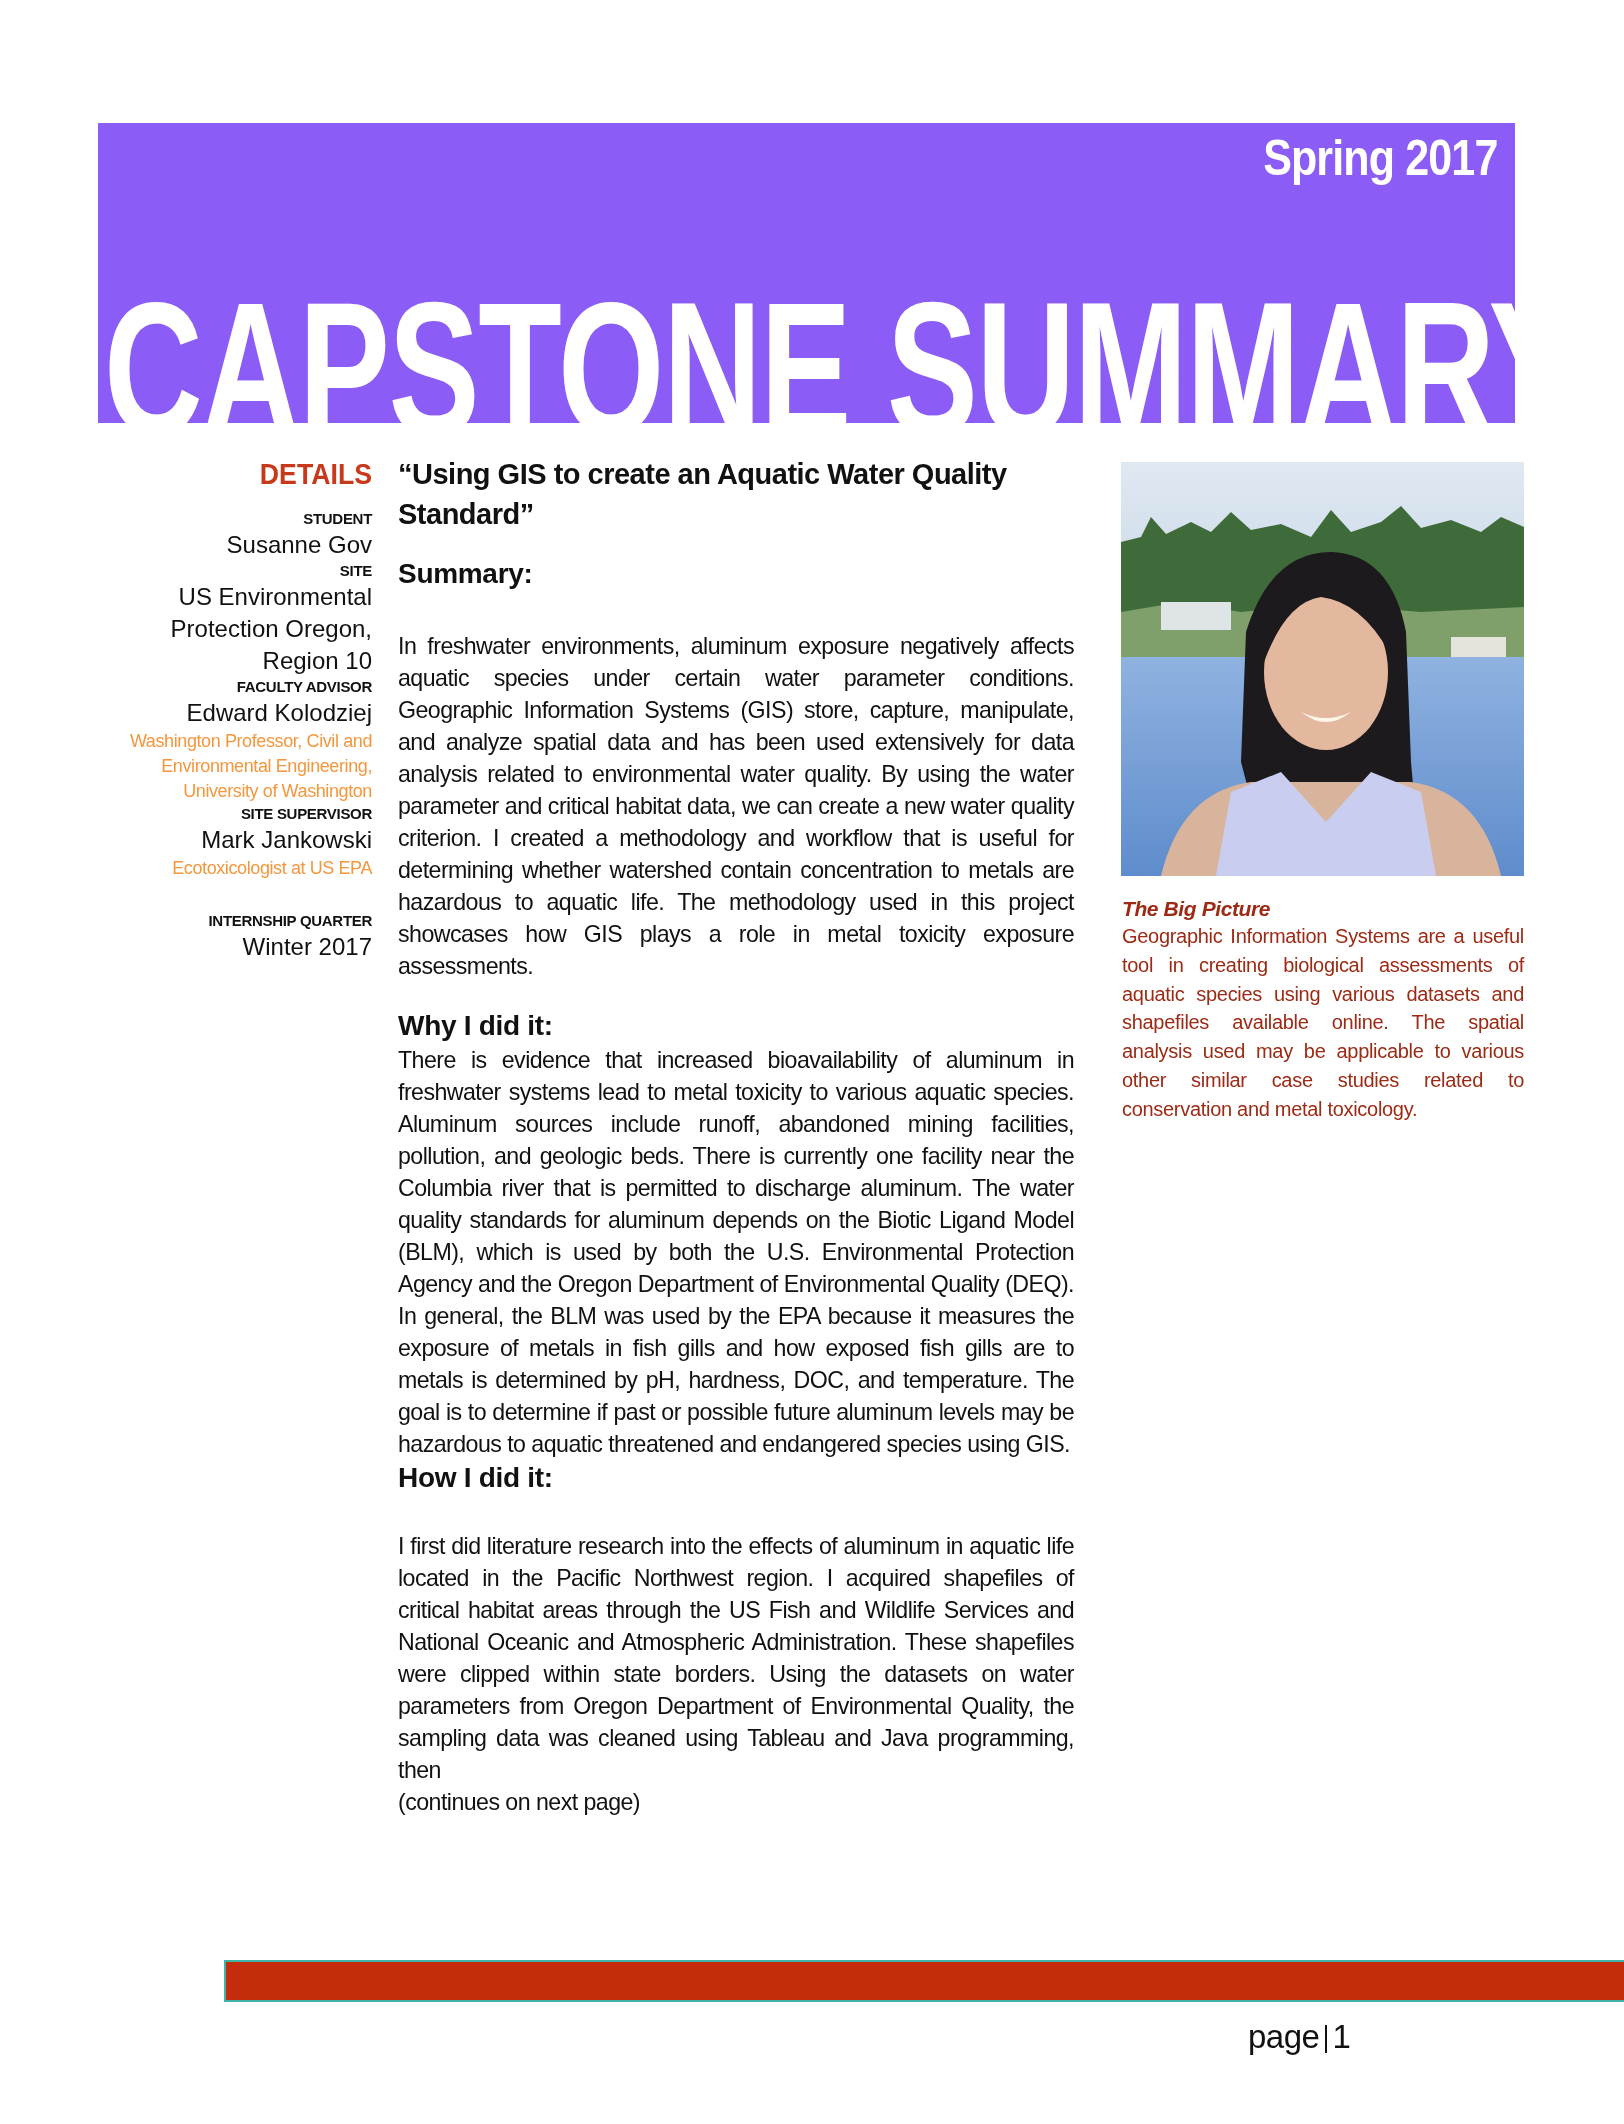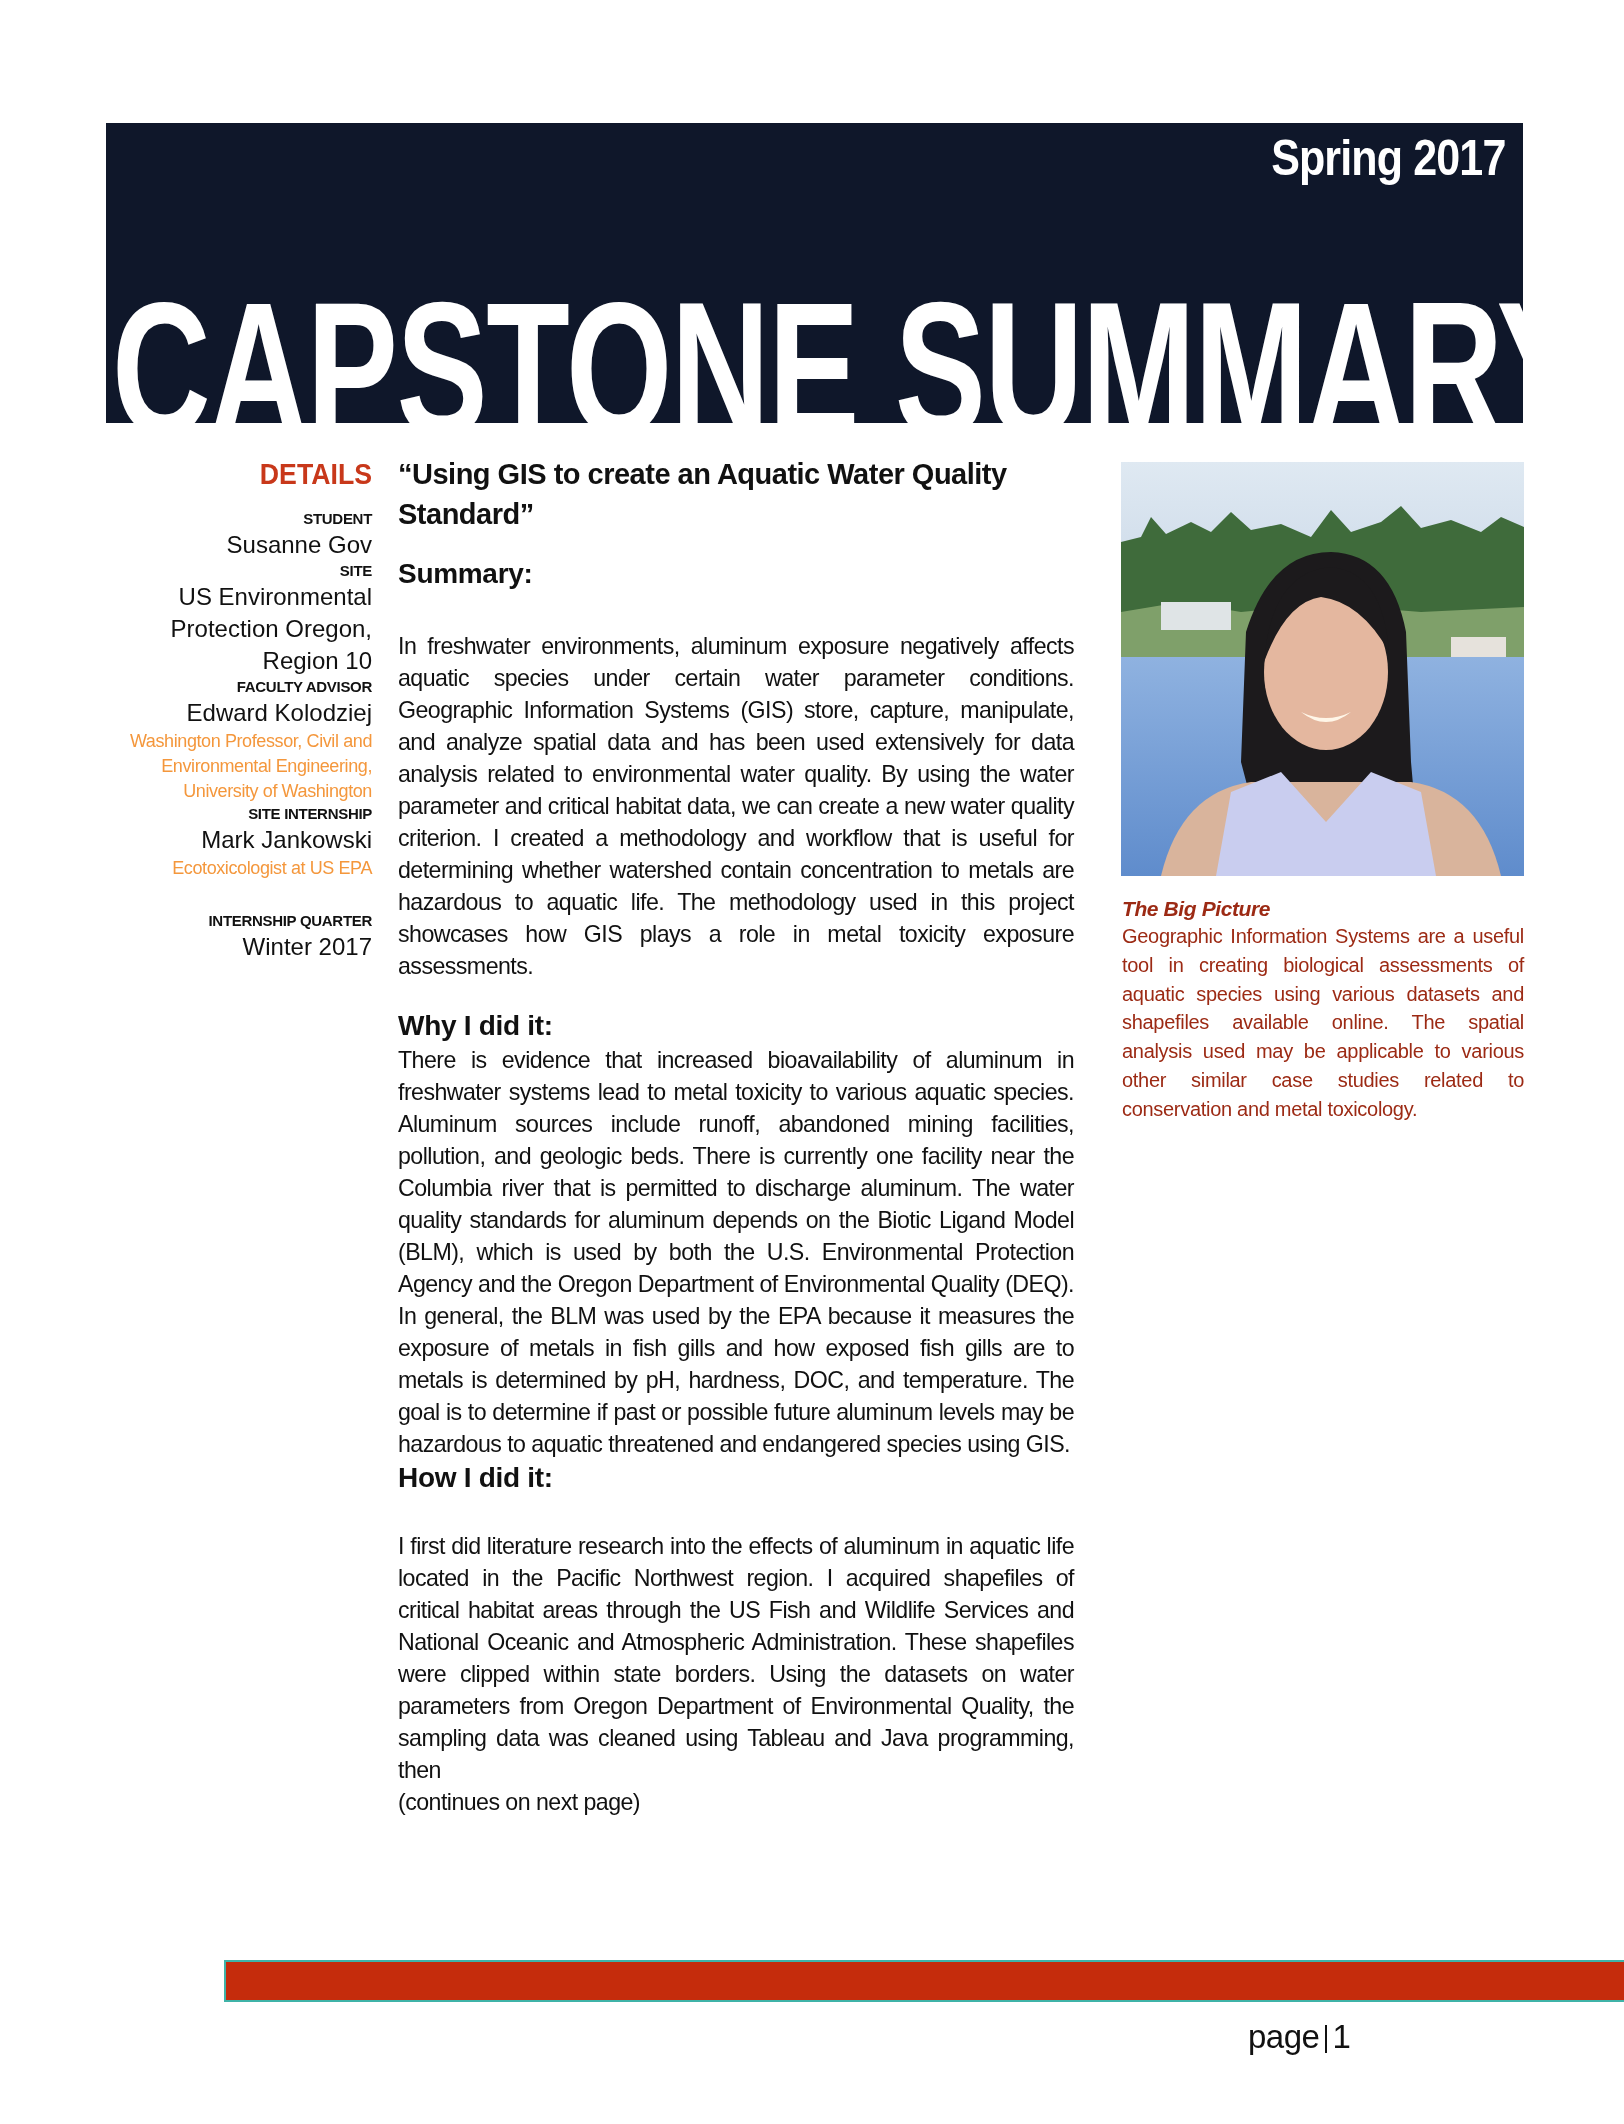--- a/index.html
+++ b/index.html
@@ -1,22 +1,22 @@
 <!DOCTYPE html>
 <html><head>
 <meta charset="utf-8">
 <style>
   * { box-sizing: border-box; margin: 0; padding: 0; }
   html, body { width: 1624px; height: 2124px; background: #ffffff; overflow: hidden; }
   body { position: relative; font-family: "Liberation Sans", "DejaVu Sans", sans-serif; color: #1a1a1a; }
 
   
   .banner {
-    position: absolute; left: 106px; top: 123px; width: 1417px; height: 300px;
-    background: #0f172a; overflow: hidden;
+    position: absolute; left: 98px; top: 123px; width: 1417px; height: 300px;
+    background: #8b5cf6; overflow: hidden;
   }
   .banner .term {
     position: absolute; right: 18px; top: 6px;
     font-family: "Liberation Sans", sans-serif; font-weight: bold;
     font-size: 50px; color: #ffffff; letter-spacing: -1px;
     transform: scaleX(0.86); transform-origin: right top;
   }
   .banner .title {
     position: absolute; left: 6px; bottom: -40px;
     font-family: "Liberation Sans", sans-serif; font-weight: bold;
@@ -111,21 +111,21 @@
   <div class="value">US Environmental</div>
   <div class="value">Protection Oregon,</div>
   <div class="value">Region 10</div>
 
   <div class="label">FACULTY ADVISOR</div>
   <div class="value">Edward Kolodziej</div>
   <div class="note">Washington Professor, Civil and</div>
   <div class="note">Environmental Engineering,</div>
   <div class="note">University of Washington</div>
 
-  <div class="label">SITE INTERNSHIP</div>
+  <div class="label">SITE SUPERVISOR</div>
   <div class="value">Mark Jankowski</div>
   <div class="note">Ecotoxicologist at US EPA</div>
 
   <div class="gap"></div>
   <div class="label">INTERNSHIP QUARTER</div>
   <div class="value">Winter 2017</div>
 </div>
 
 <div class="main">
   <div class="doc-title">“Using GIS to create an Aquatic Water Quality Standard”</div>

